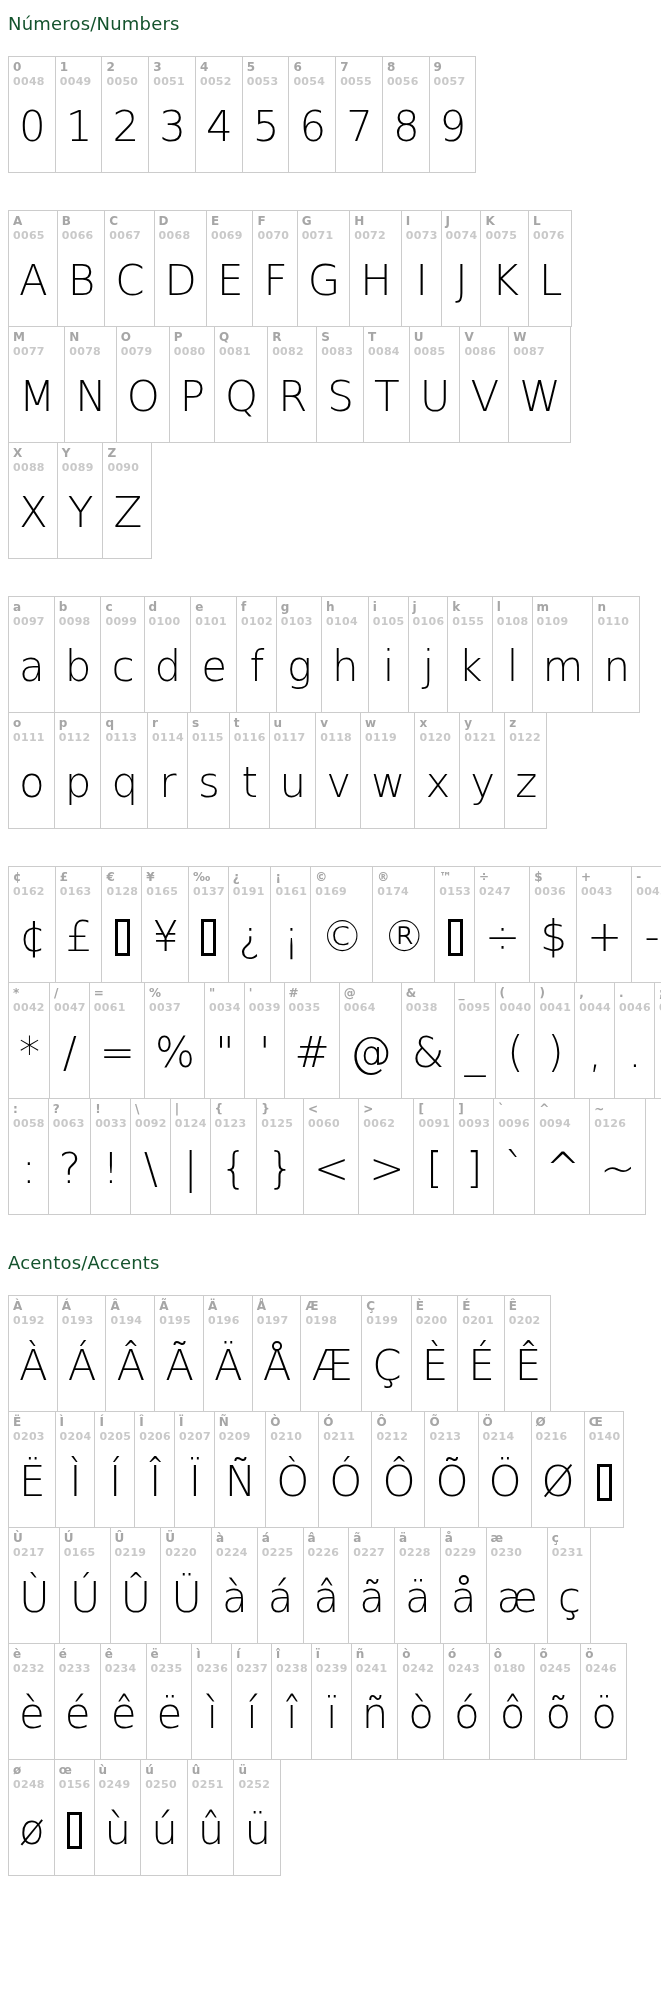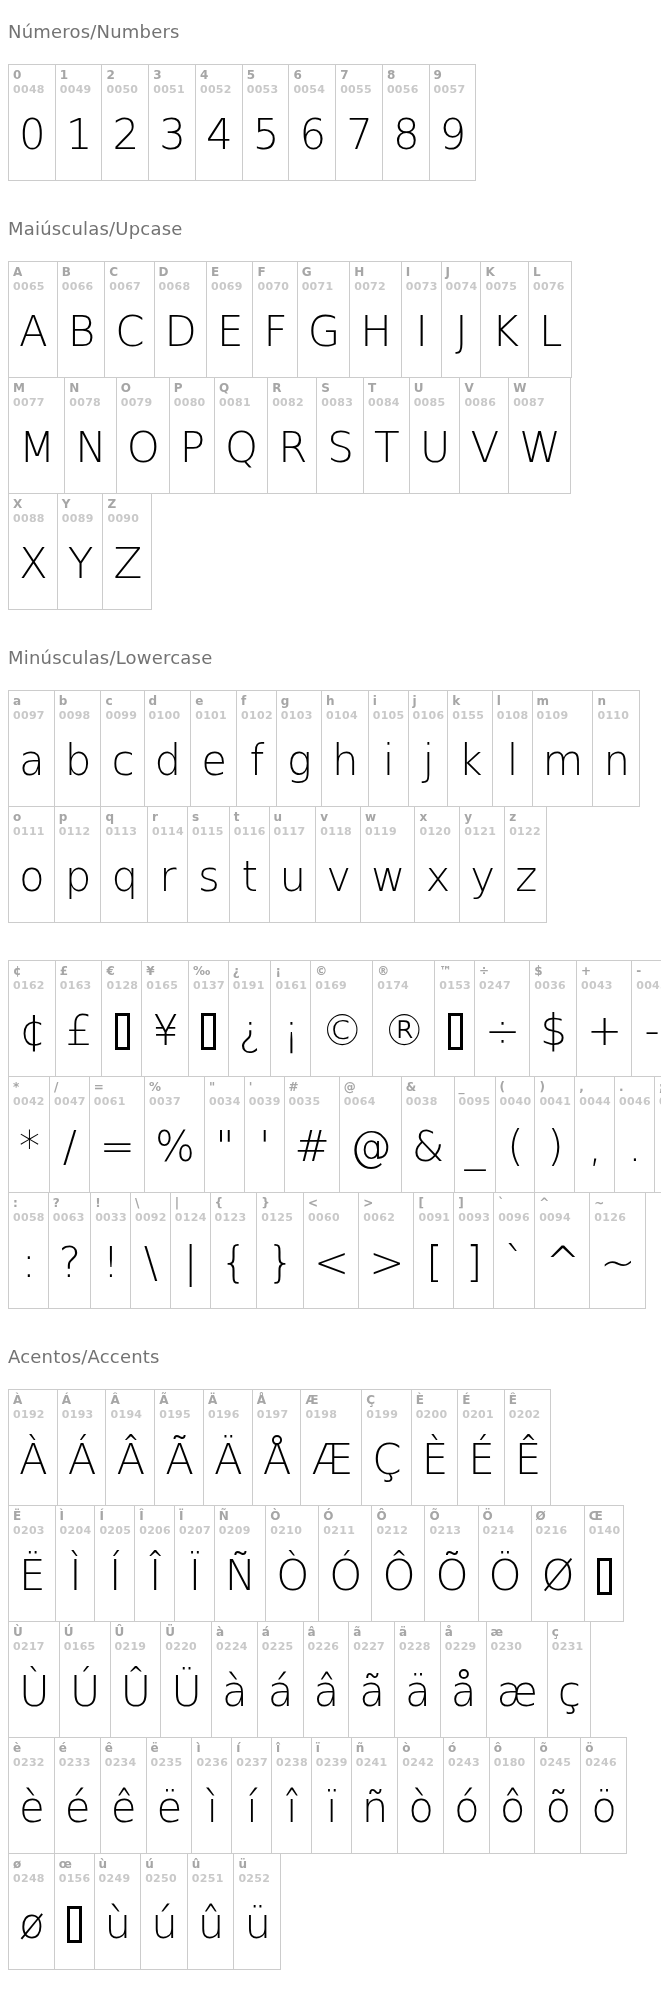--- a/index.html
+++ b/index.html
@@ -4,22 +4,22 @@
 <style>
   html,body{margin:0;padding:0;background:#ffffff;}
   body{
     width:661px;height:2004px;box-sizing:border-box;
     padding:5px 0 0 8px;overflow:hidden;
     font-family:"DejaVu Sans","Liberation Sans",sans-serif;
   }
   .section{margin:0 0 37px 0;}
   .section:last-child{margin-bottom:0;}
   .section-title{
-    font-size:18px;font-weight:400;color:#737373;
-    line-height:21px;margin:16px 0 22px 0;letter-spacing:.2px;
+    font-size:18px;font-weight:400;color:#14532d;
+    line-height:21px;margin:8px 0 22px 0;letter-spacing:.2px;
   }
   .grid{display:inline-block;}
   .row{display:flex;width:max-content;}
   .cell{
     box-sizing:border-box;height:117px;min-width:31px;
     border:1px solid #cccccc;margin-left:-1px;margin-top:-1px;
     background:#ffffff;display:flex;flex-direction:column;
     padding:3px 3px 2px 4px;overflow:hidden;position:relative;
   }
   .row:first-child .cell{margin-top:0;}
@@ -91,21 +91,21 @@
             <span class="cell-char">8</span>
             <span class="cell-code">0056</span>
             <div class="glyph">8</div>
           </div>
           <div class="cell">
             <span class="cell-char">9</span>
             <span class="cell-code">0057</span>
             <div class="glyph">9</div>
           </div>
         </div></div></section>
-    <section class="section"><h2 class="section-title">Maiúsculas/Upcase</h2><div class="grid"><div class="row">
+    <section class="section"><div class="grid"><div class="row">
           <div class="cell">
             <span class="cell-char">A</span>
             <span class="cell-code">0065</span>
             <div class="glyph">A</div>
           </div>
           <div class="cell">
             <span class="cell-char">B</span>
             <span class="cell-code">0066</span>
             <div class="glyph">B</div>
           </div>
@@ -225,21 +225,21 @@
             <span class="cell-char">Y</span>
             <span class="cell-code">0089</span>
             <div class="glyph">Y</div>
           </div>
           <div class="cell">
             <span class="cell-char">Z</span>
             <span class="cell-code">0090</span>
             <div class="glyph">Z</div>
           </div>
         </div></div></section>
-    <section class="section"><h2 class="section-title">Minúsculas/Lowercase</h2><div class="grid"><div class="row">
+    <section class="section"><div class="grid"><div class="row">
           <div class="cell">
             <span class="cell-char">a</span>
             <span class="cell-code">0097</span>
             <div class="glyph">a</div>
           </div>
           <div class="cell">
             <span class="cell-char">b</span>
             <span class="cell-code">0098</span>
             <div class="glyph">b</div>
           </div>

